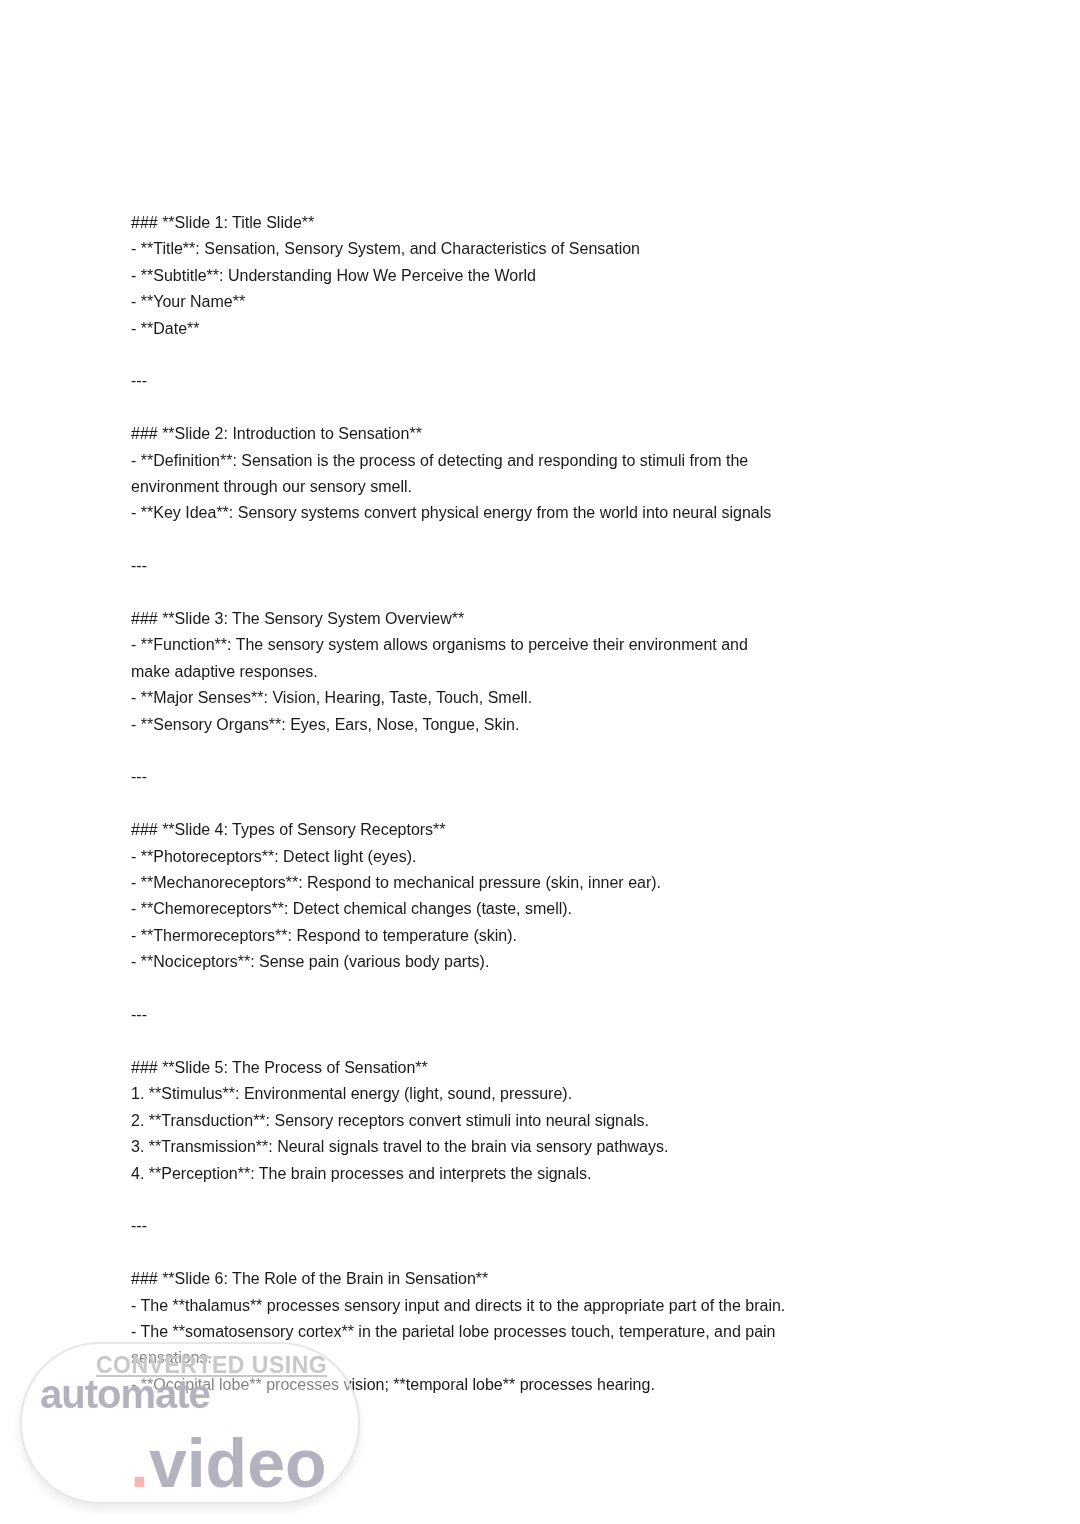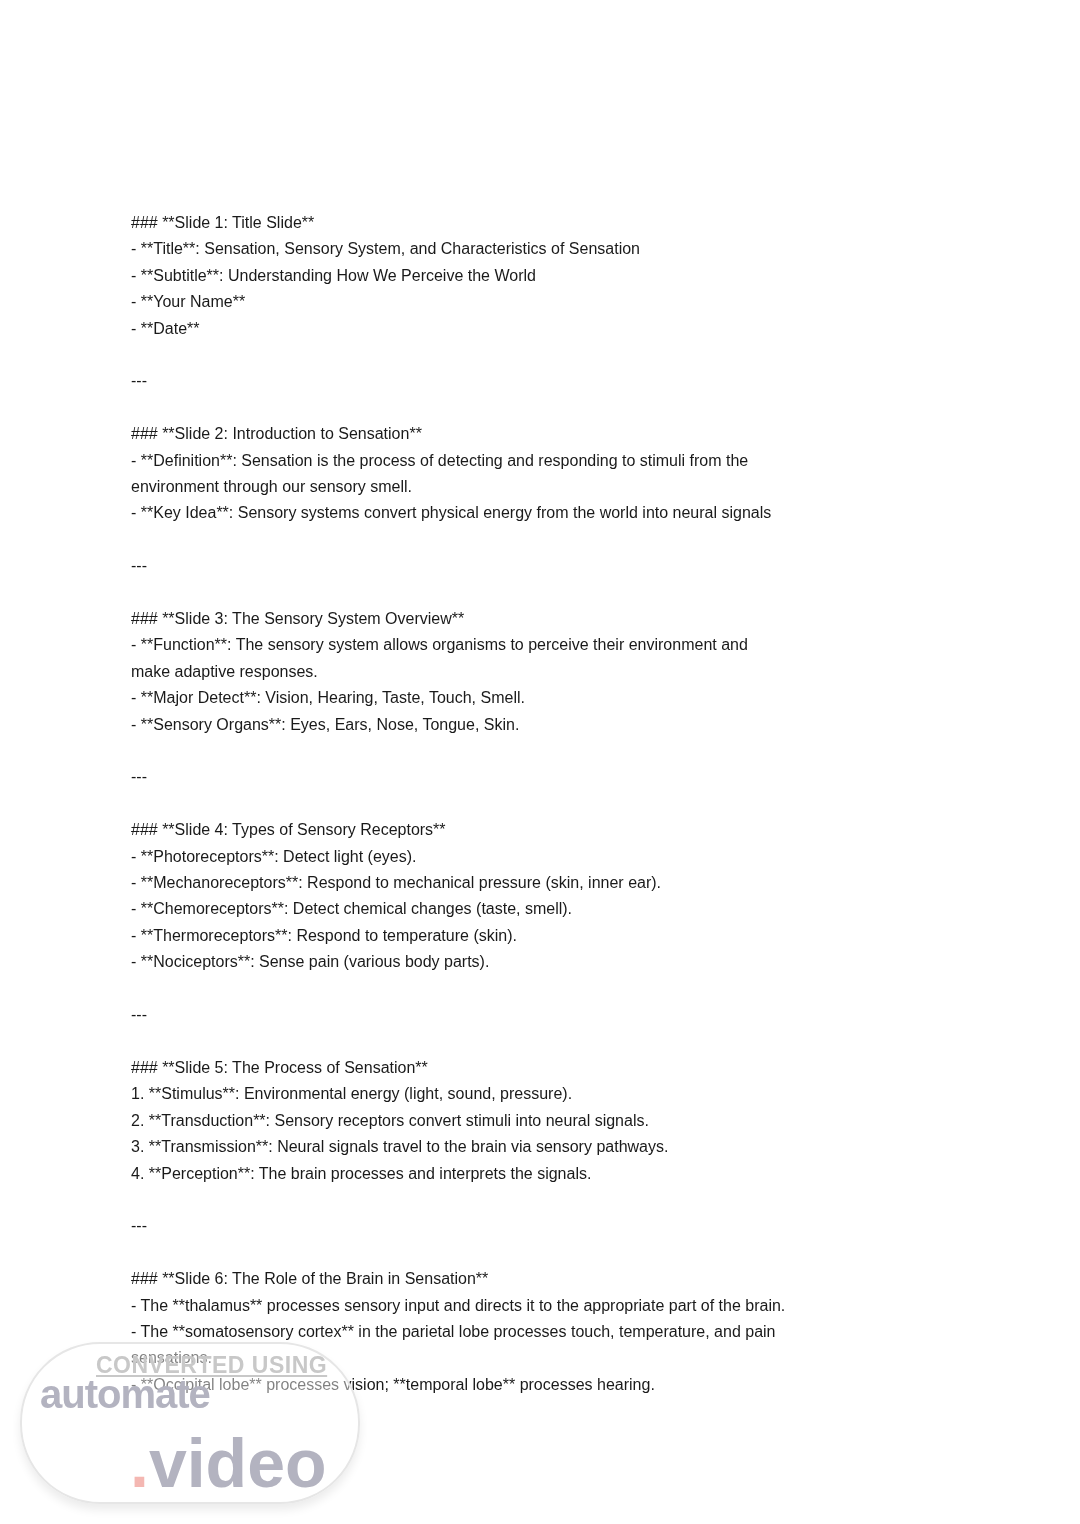--- a/index.html
+++ b/index.html
@@ -28,21 +28,21 @@
     <div class="line">### **Slide 2: Introduction to Sensation**</div>
     <div class="line">- **Definition**: Sensation is the process of detecting and responding to stimuli from the</div>
     <div class="line">environment through our sensory smell.</div>
     <div class="line">- **Key Idea**: Sensory systems convert physical energy from the world into neural signals</div>
     <div class="line blank"></div>
     <div class="line">---</div>
     <div class="line blank"></div>
     <div class="line">### **Slide 3: The Sensory System Overview**</div>
     <div class="line">- **Function**: The sensory system allows organisms to perceive their environment and</div>
     <div class="line">make adaptive responses.</div>
-    <div class="line">- **Major Detect**: Vision, Hearing, Taste, Touch, Smell.</div>
+    <div class="line">- **Major Senses**: Vision, Hearing, Taste, Touch, Smell.</div>
     <div class="line">- **Sensory Organs**: Eyes, Ears, Nose, Tongue, Skin.</div>
     <div class="line blank"></div>
     <div class="line">---</div>
     <div class="line blank"></div>
     <div class="line">### **Slide 4: Types of Sensory Receptors**</div>
     <div class="line">- **Photoreceptors**: Detect light (eyes).</div>
     <div class="line">- **Mechanoreceptors**: Respond to mechanical pressure (skin, inner ear).</div>
     <div class="line">- **Chemoreceptors**: Detect chemical changes (taste, smell).</div>
     <div class="line">- **Thermoreceptors**: Respond to temperature (skin).</div>
     <div class="line">- **Nociceptors**: Sense pain (various body parts).</div>

